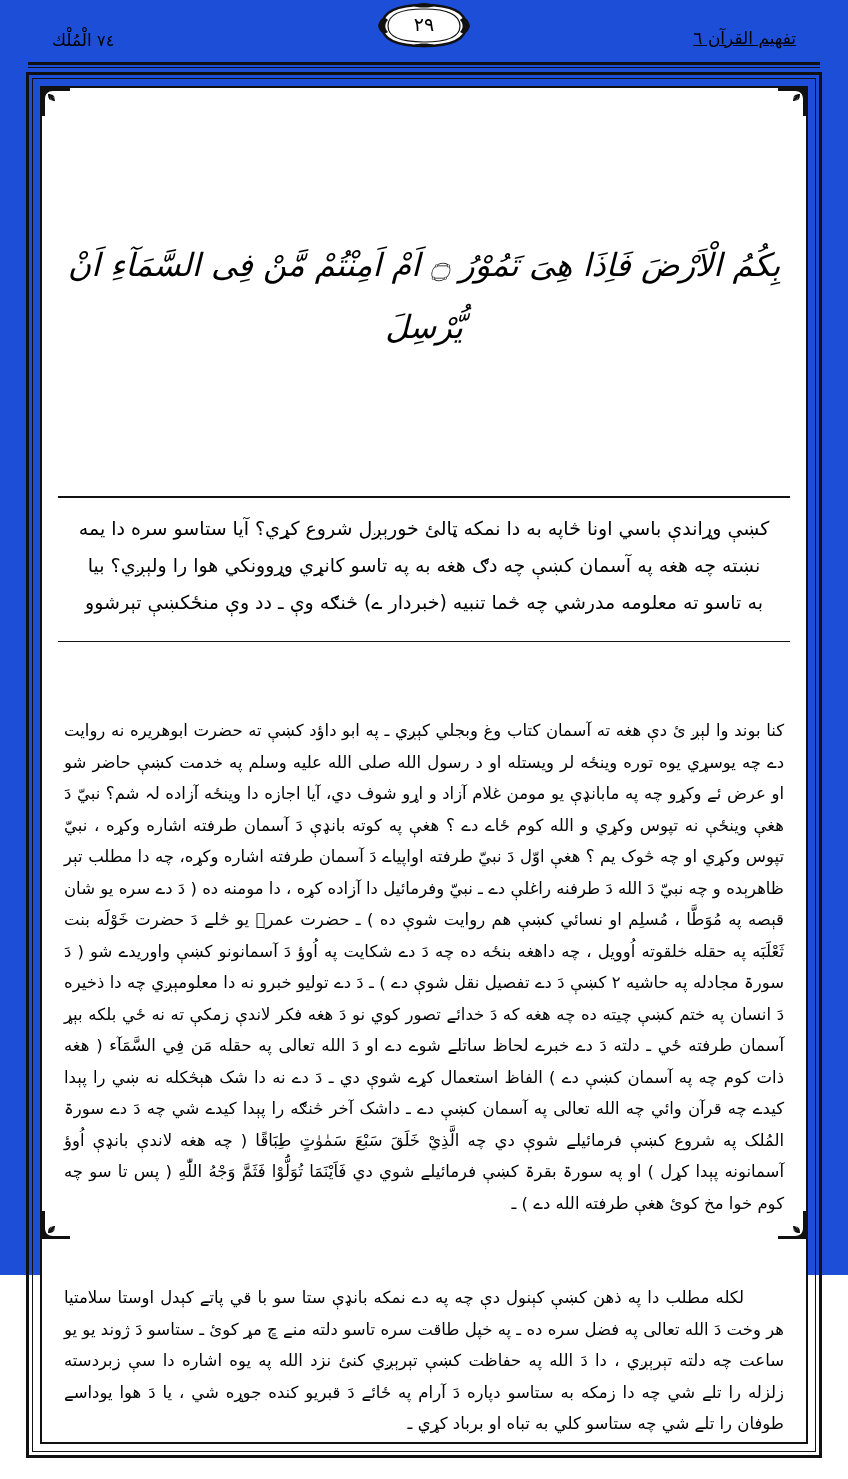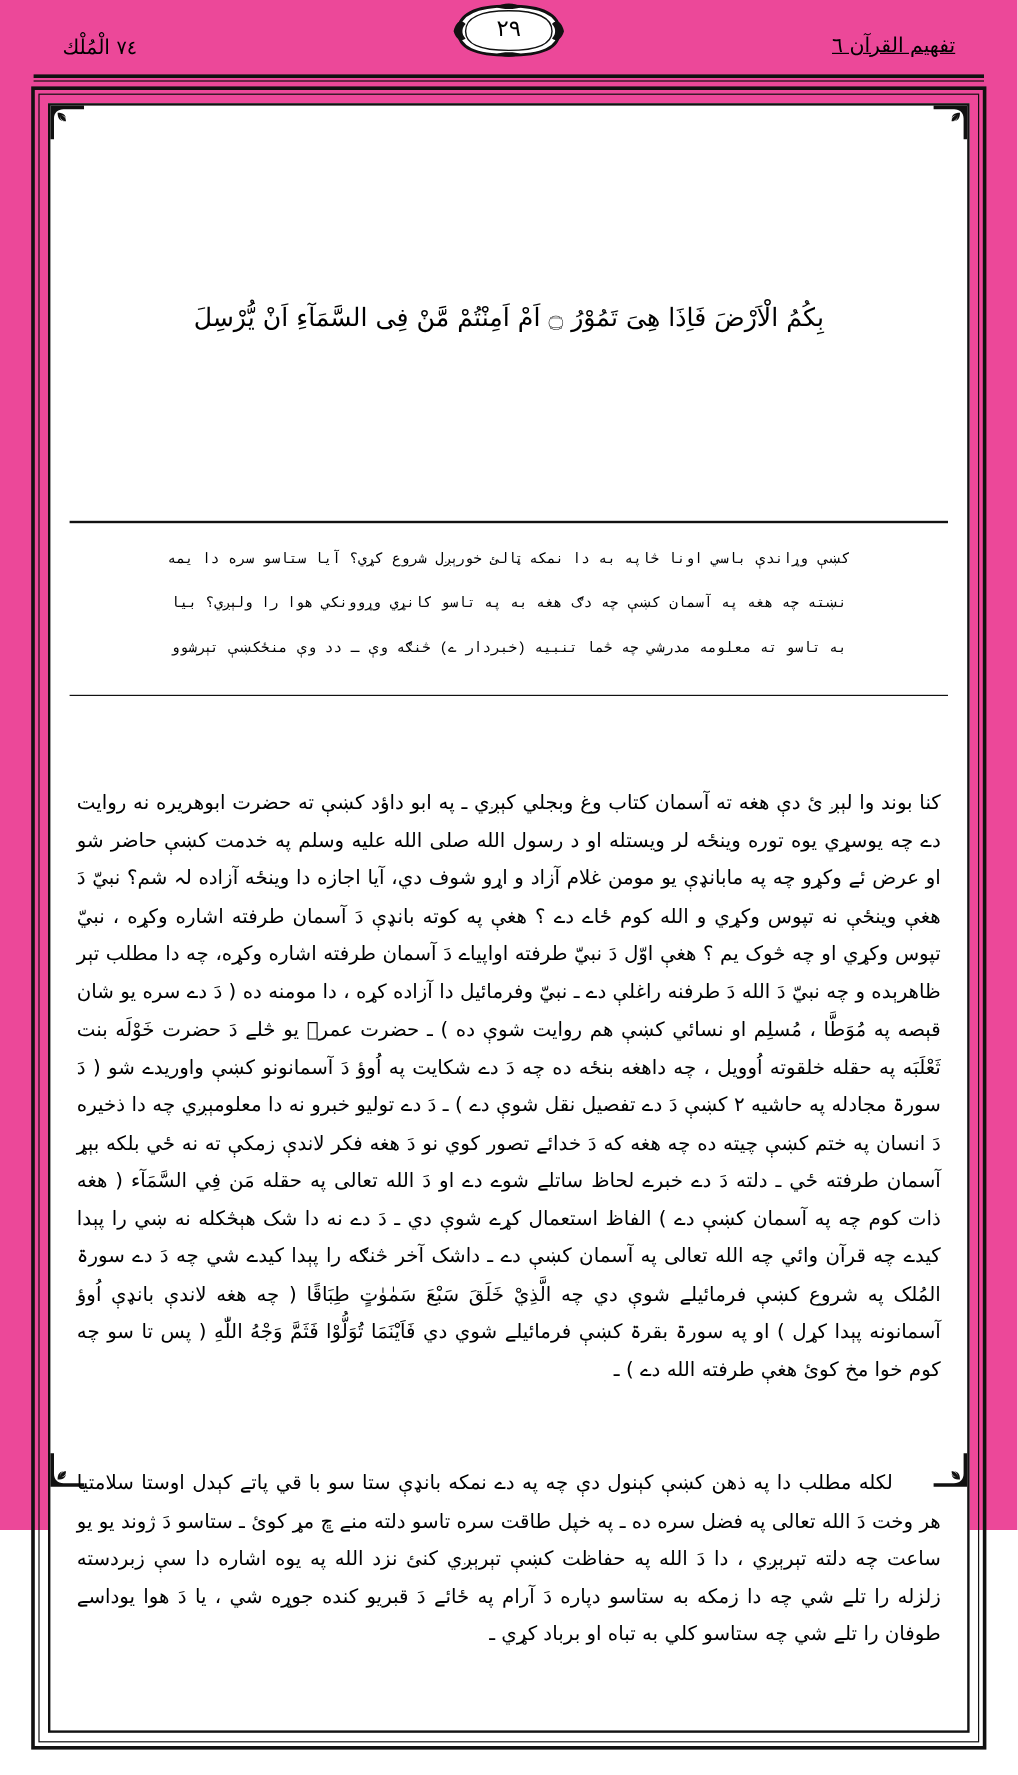--- a/index.html
+++ b/index.html
@@ -13,21 +13,21 @@
     font-family: "DejaVu Sans", sans-serif;
     color: #000000;
     overflow: hidden;
     position: relative;
   }
 
   .page {
     position: relative;
     width: 848px;
     height: 1275px;
-    background: #ec4899;
+    background: #1d4ed8;
   }
 
   
   .header {
     position: absolute;
     top: 0;
     left: 0;
     width: 848px;
     height: 66px;
   }
@@ -133,47 +133,47 @@
     top: 96px;
     width: 744px;
     height: 1340px;
     direction: rtl;
     text-align: justify;
   }
 
   .ayat-block {
     padding: 14px 10px 8px 10px;
     direction: rtl;
-    font-size: 21px;
+    font-size: 32px;
     line-height: 62px;
     letter-spacing: 0.5px;
     text-align: center;
     font-family: "DejaVu Sans", sans-serif;
     white-space: pre-wrap;
+    font-style: italic;
   }
 
   .divider {
     height: 2px;
     background: #111;
     margin: 6px 6px 0 6px;
   }
   .divider.thin {
     height: 1px;
     margin-top: 10px;
   }
 
   .translation-block {
     padding: 12px 12px 10px 12px;
     direction: rtl;
-    font-size: 12px;
+    font-size: 19px;
     line-height: 37px;
     text-align: justify;
     text-align-last: center;
     white-space: pre-wrap;
-    font-family: Liberation Mono, monospace;
   }
 
   .tafsir-block {
     padding: 10px 12px 0 12px;
     direction: rtl;
     font-size: 16.5px;
     line-height: 31.5px;
     text-align: justify;
     white-space: pre-wrap;
   }

